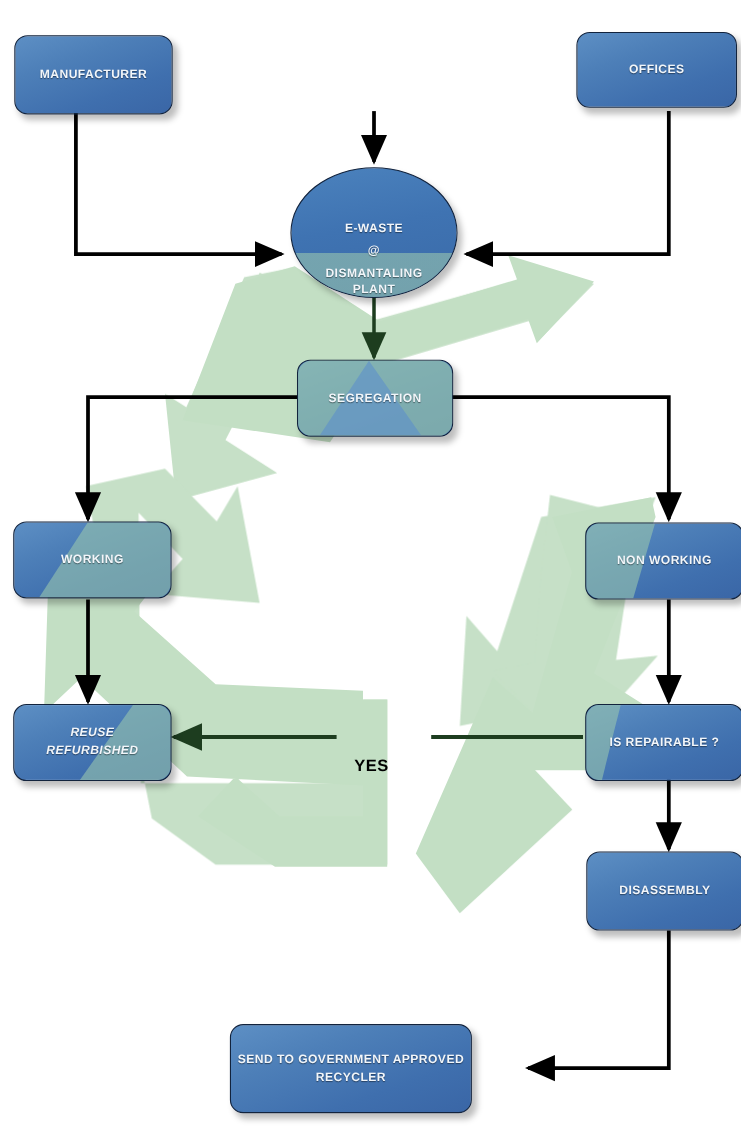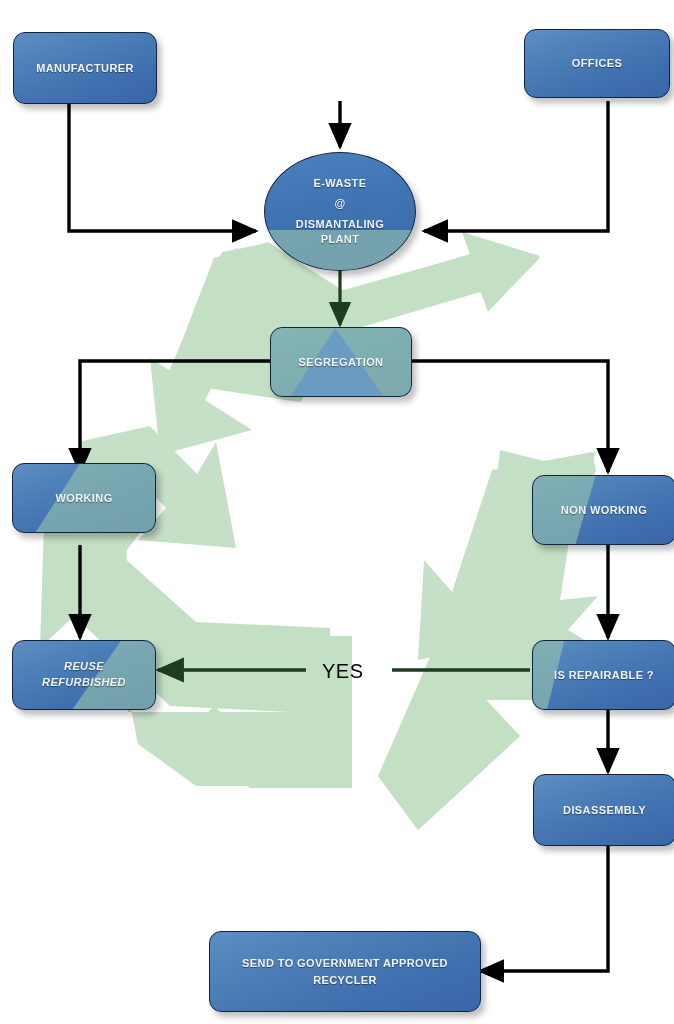--- a/index.html
+++ b/index.html
@@ -67,23 +67,24 @@
     overflow:hidden;
     z-index:1;
   }
   .node > .lbl{position:relative;z-index:2;padding:0 6px;}
 
   
   .flow-label{
     position:absolute;
     z-index:4;
     color:#000000;
-    font-weight:normal;
-    font-size:20px;
+    font-weight:bold;
+    font-size:15px;
     letter-spacing:.5px;
+    margin-top:28px;
   }
 </style>
 </head>
 <body>
 
 <div id="canvas">
 
   <svg id="recycle-symbol" viewBox="0 0 674 1024">
     <g fill="#c3dfc4" opacity="0.95">
 
@@ -319,39 +320,39 @@
 
   <div class="node" style="left:13px; top:32px; width:144px; height:72px;">
     <span class="lbl">MANUFACTURER</span>
   </div>
 
 
   <div class="node" style="left:524px; top:29px; width:146px; height:69px;">
     <span class="lbl">OFFICES</span>
   </div>
 
-  <div class="node circle" style="left:264px; top:152px; width:152px; height:119px;">
+  <div class="node circle" style="left:264px; top:152px; width:152px; height:119px;justify-content:flex-end;">
     <span class="tint" style="background:linear-gradient(to bottom, rgba(195,223,196,0) 0%, rgba(195,223,196,0) 66%, rgba(150,195,175,.62) 66%, rgba(150,195,175,.62) 100%);"></span>
     <span class="lbl" style="display:flex;flex-direction:column;line-height:1.05;">
       <span class="ln" style="margin-bottom:9px;">E-WASTE</span>
       <span class="ln" style="margin-bottom:9px;">@</span>
       <span class="ln" style="margin-bottom:3px;">DISMANTALING</span>
       <span class="ln">PLANT</span>
     </span>
   </div>
 
   <div class="node" style="left:270px; top:327px; width:142px; height:70px;">
     <span class="tint" style="background:rgba(150,195,175,.72);"></span>
     <span class="tint" style="background:linear-gradient(to bottom right, rgba(0,0,0,0) 0%, rgba(0,0,0,0) 100%);
                  clip-path:polygon(46% 0%, 80% 100%, 14% 100%);
                  background-color:rgba(90,140,205,.55);"></span>
     <span class="lbl">SEGREGATION</span>
   </div>
 
-  <div class="node" style="left:12px; top:463px; width:144px; height:70px;">
+  <div class="node" style="left:12px; top:474px; width:144px; height:70px;">
     <span class="tint" style="background:rgba(150,195,175,.62); clip-path:polygon(47% 0%, 100% 0%, 100% 100%, 16% 100%);"></span>
     <span class="lbl">WORKING</span>
   </div>
 
   <div class="node" style="left:532px; top:475px; width:144px; height:70px;">
     <span class="tint" style="background:rgba(150,195,175,.62); clip-path:polygon(0% 0%, 44% 0%, 30% 100%, 0% 100%);"></span>
     <span class="lbl">NON WORKING</span>
   </div>
 
   <div class="node" style="left:12px; top:640px; width:144px; height:70px;font-style:italic;">
@@ -364,21 +365,21 @@
 
   <div class="node" style="left:532px; top:640px; width:144px; height:70px;">
     <span class="tint" style="background:rgba(150,195,175,.62); clip-path:polygon(0% 0%, 22% 0%, 10% 100%, 0% 100%);"></span>
     <span class="lbl">IS REPAIRABLE ?</span>
   </div>
 
   <div class="node" style="left:533px; top:774px; width:143px; height:72px;">
     <span class="lbl">DISASSEMBLY</span>
   </div>
 
-  <div class="node" style="left:209px; top:931px; width:272px; height:81px;">
+  <div class="node" style="left:209px; top:931px; width:220px; height:81px;">
     <span class="lbl" style="display:flex;flex-direction:column;line-height:1.5;">
       <span class="ln">SEND TO GOVERNMENT APPROVED</span>
       <span class="ln">RECYCLER</span>
     </span>
   </div>
 
   <div class="flow-label" style="left:322px; top:660px;">YES</div>
 
 </div>
 

